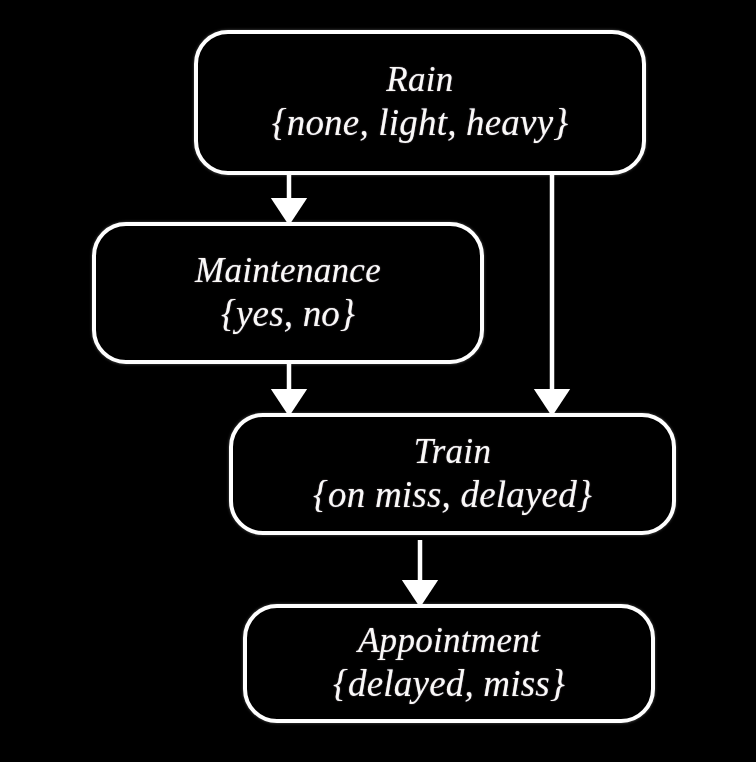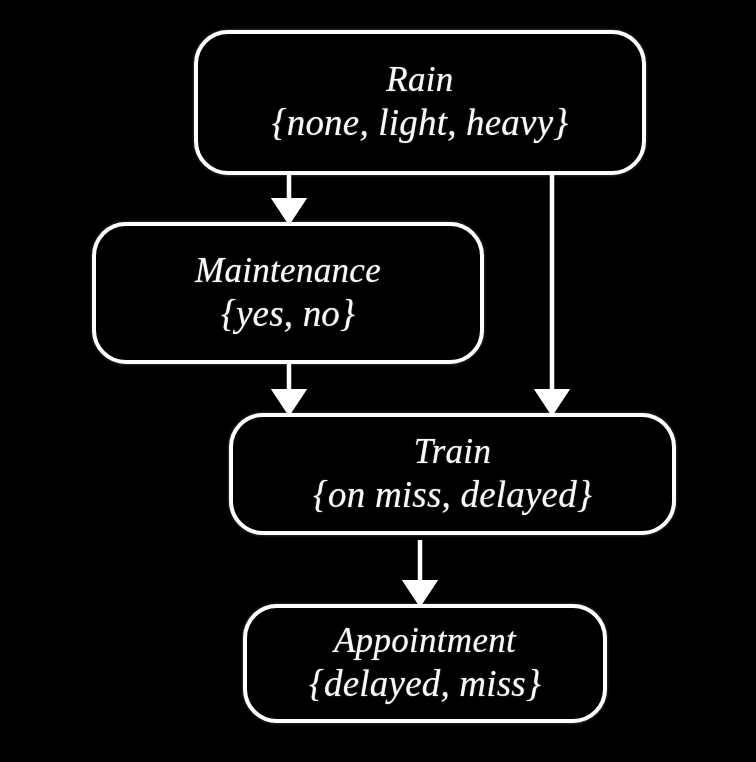--- a/index.html
+++ b/index.html
@@ -57,21 +57,21 @@
     letter-spacing: 0.2px;
     margin-top: 3px;
     color: #fbf9f7;
     text-shadow: 0 0 1px rgba(150,180,255,0.55), 0 0 2px rgba(255,190,140,0.30);
     white-space: nowrap;
   }
   
   #node-rain        { left: 194px; top: 30px;  width: 452px; height: 145px; }
   #node-maintenance { left: 92px;  top: 222px; width: 392px; height: 142px; }
   #node-train       { left: 197px; top: 413px; width: 447px; height: 122px; margin-left: 32px; }
-  #node-appointment { left: 243px; top: 604px; width: 364px; height: 119px; }
+  #node-appointment { left: 243px; top: 604px; width: 412px; height: 119px; }
 </style>
 </head>
 <body>
 
 <div id="canvas">
 
   <svg id="edge-layer" viewBox="0 0 756 762" width="756" height="762" aria-hidden="true">
     <defs>
       <marker id="arrowhead" markerWidth="9" markerHeight="9" refX="1.2" refY="4.5" orient="auto" markerUnits="strokeWidth">
         <path d="M0,0.4 L0,8.6 L6.2,4.5 z" fill="#ffffff"></path>

